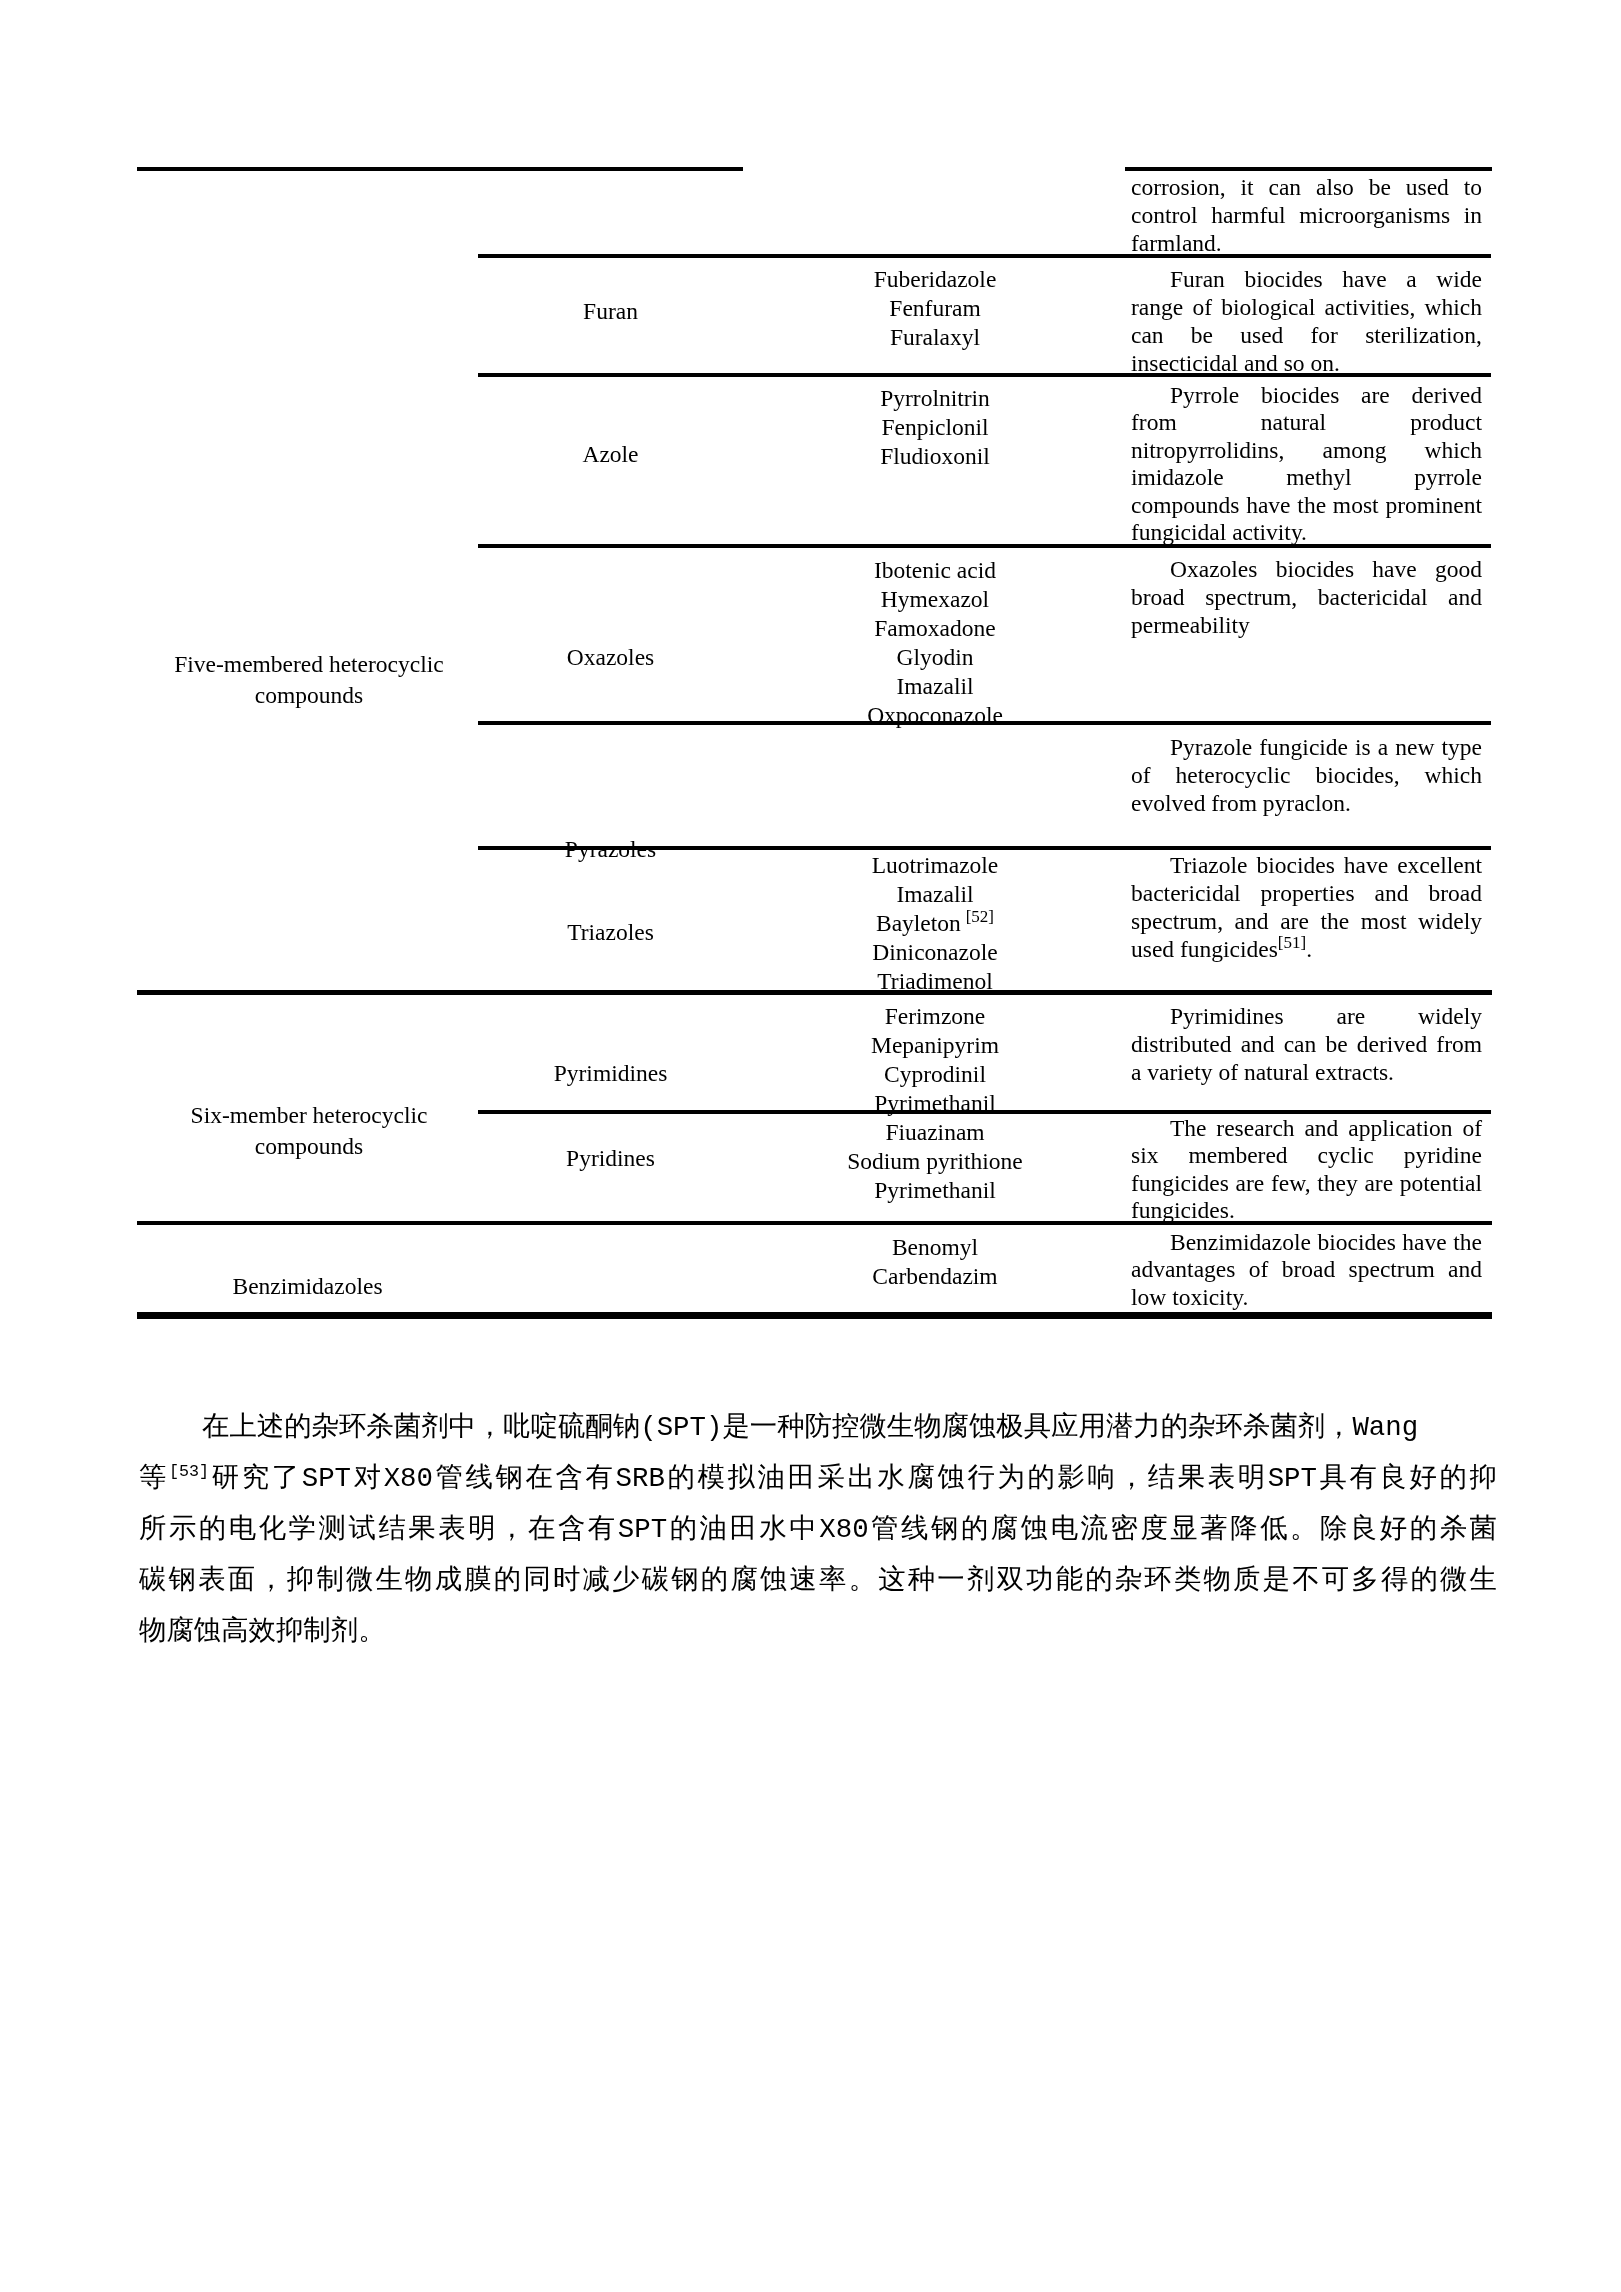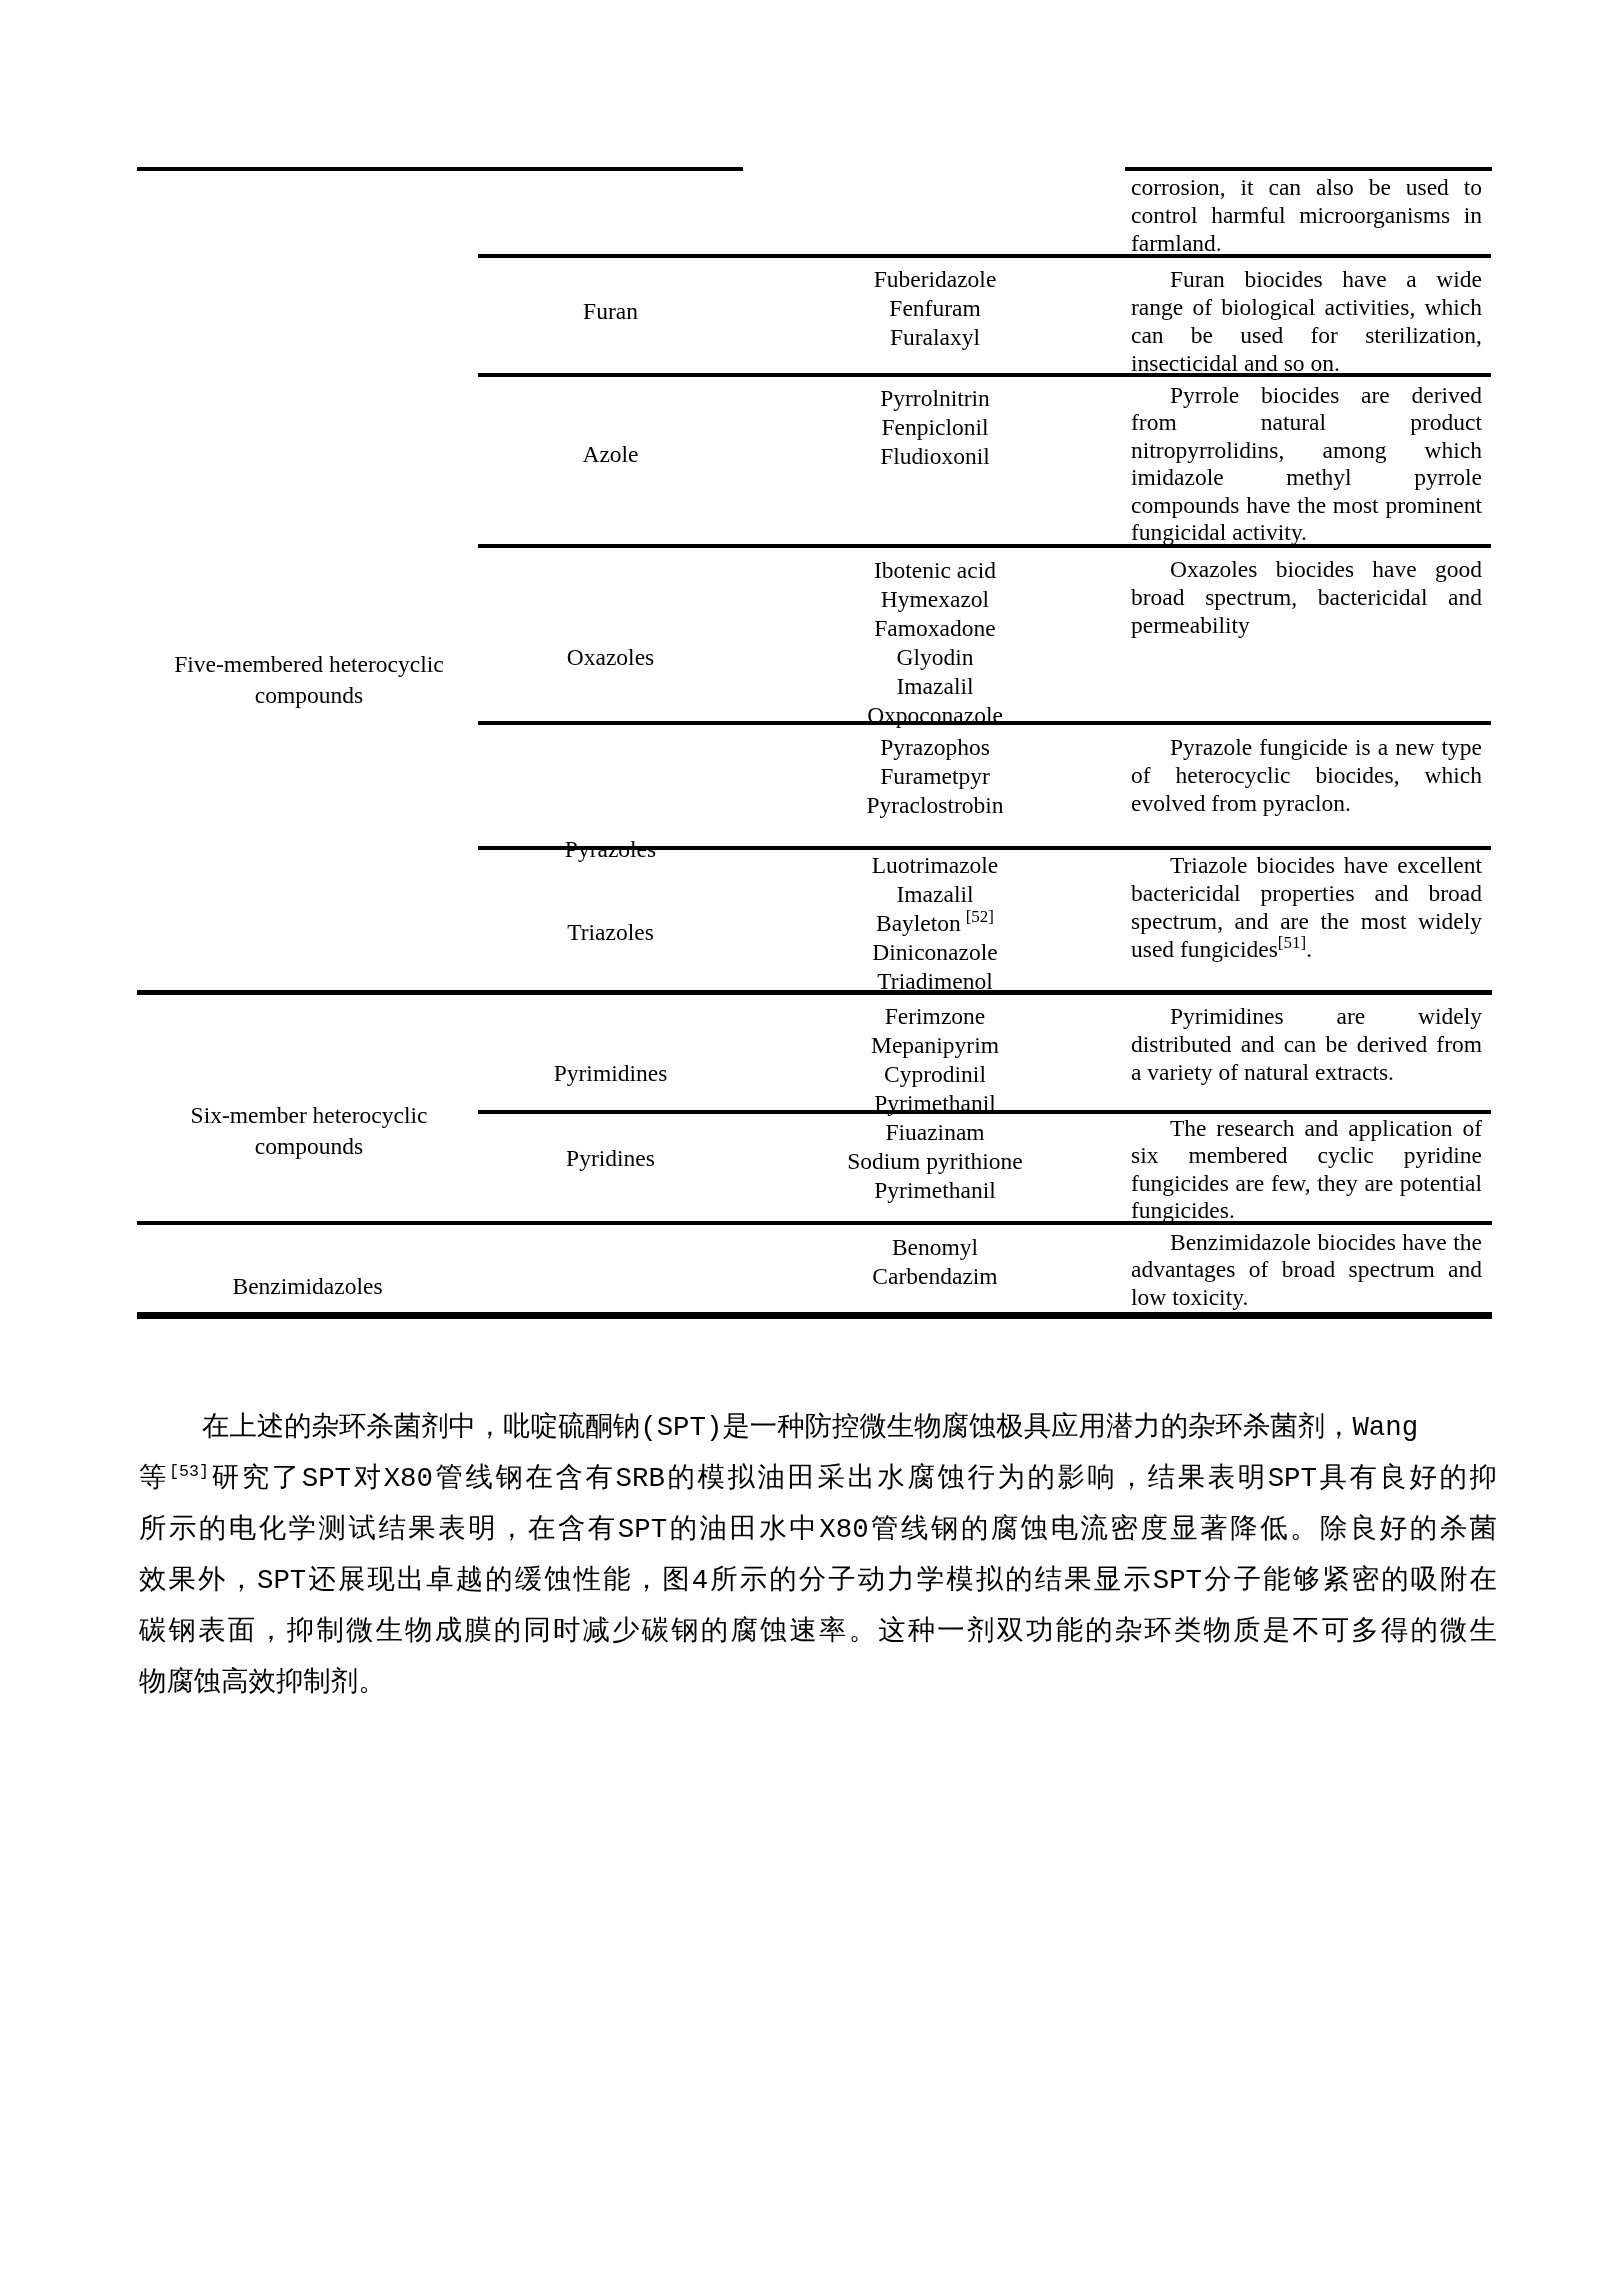--- a/index.html
+++ b/index.html
@@ -121,25 +121,20 @@
     <div>Fludioxonil</div>
   </div>
   <div class="cmp" style="top:556px;">
     <div>Ibotenic acid</div>
     <div>Hymexazol</div>
     <div>Famoxadone</div>
     <div>Glyodin</div>
     <div>Imazalil</div>
     <div>Oxpoconazole</div>
   </div>
-  <div class="cmp" style="top:733px;">
-    <div>Pyrazophos</div>
-    <div>Furametpyr</div>
-    <div>Pyraclostrobin</div>
-  </div>
   <div class="cmp" style="top:851px;">
     <div>Luotrimazole</div>
     <div>Imazalil</div>
     <div><span>Bayleton</span><sup class="sup gap">[52]</sup></div>
     <div>Diniconazole</div>
     <div>Triadimenol</div>
   </div>
   <div class="cmp" style="top:1002px;">
     <div>Ferimzone</div>
     <div>Mepanipyrim</div>
@@ -162,19 +157,18 @@
   <div class="desc" style="top:733px;">Pyrazole fungicide is a new type of heterocyclic biocides, which evolved from pyraclon.</div>
   <div class="desc" style="top:851px;"><span>Triazole biocides have excellent bactericidal properties and broad spectrum, and are the most widely used fungicides</span><sup class="sup">[51]</sup><span>.</span></div>
   <div class="desc" style="top:1002px;">Pyrimidines are widely distributed and can be derived from a variety of natural extracts.</div>
   <div class="desc lh28" style="top:1115px;">The research and application of six membered cyclic pyridine fungicides are few, they are potential fungicides.</div>
   <div class="desc lh28" style="top:1229px;">Benzimidazole biocides have the advantages of broad spectrum and low toxicity.</div>
 
   <div class="para">
     <div class="pline first">在上述的杂环杀菌剂中，吡啶硫酮钠(SPT)是一种防控微生物腐蚀极具应用潜力的杂环杀菌剂，Wang</div>
     <div class="pline"><span>等</span><sup class="psup">[53]</sup><span>研究了SPT对X80管线钢在含有SRB的模拟油田采出水腐蚀行为的影响，结果表明SPT具有良好的抑</span></div>
     <div class="pline">所示的电化学测试结果表明，在含有SPT的油田水中X80管线钢的腐蚀电流密度显著降低。除良好的杀菌</div>
-    <div class="pline">效果外，SPT还展现出卓越的缓蚀性能，图4所示的分子动力学模拟的结果显示SPT分子能够紧密的吸附在</div>
     <div class="pline">碳钢表面，抑制微生物成膜的同时减少碳钢的腐蚀速率。这种一剂双功能的杂环类物质是不可多得的微生</div>
     <div class="pline last">物腐蚀高效抑制剂。</div>
   </div>
 
 </div>
 
 
 </body></html>

